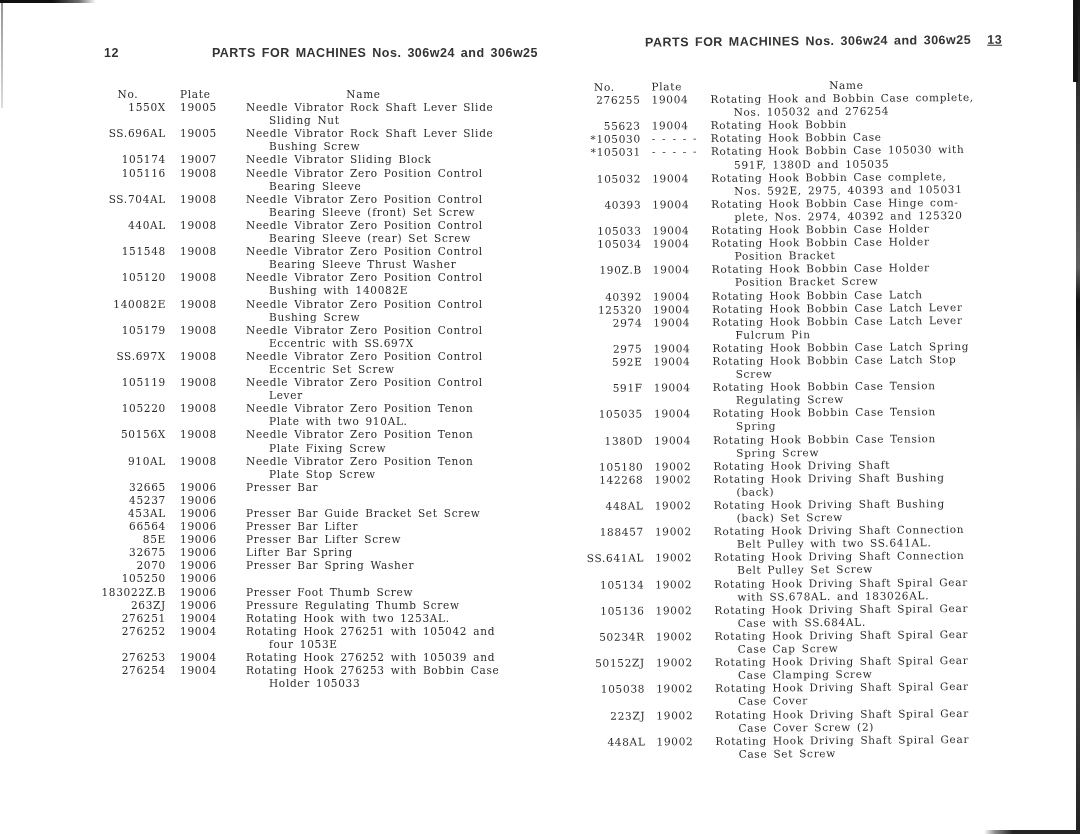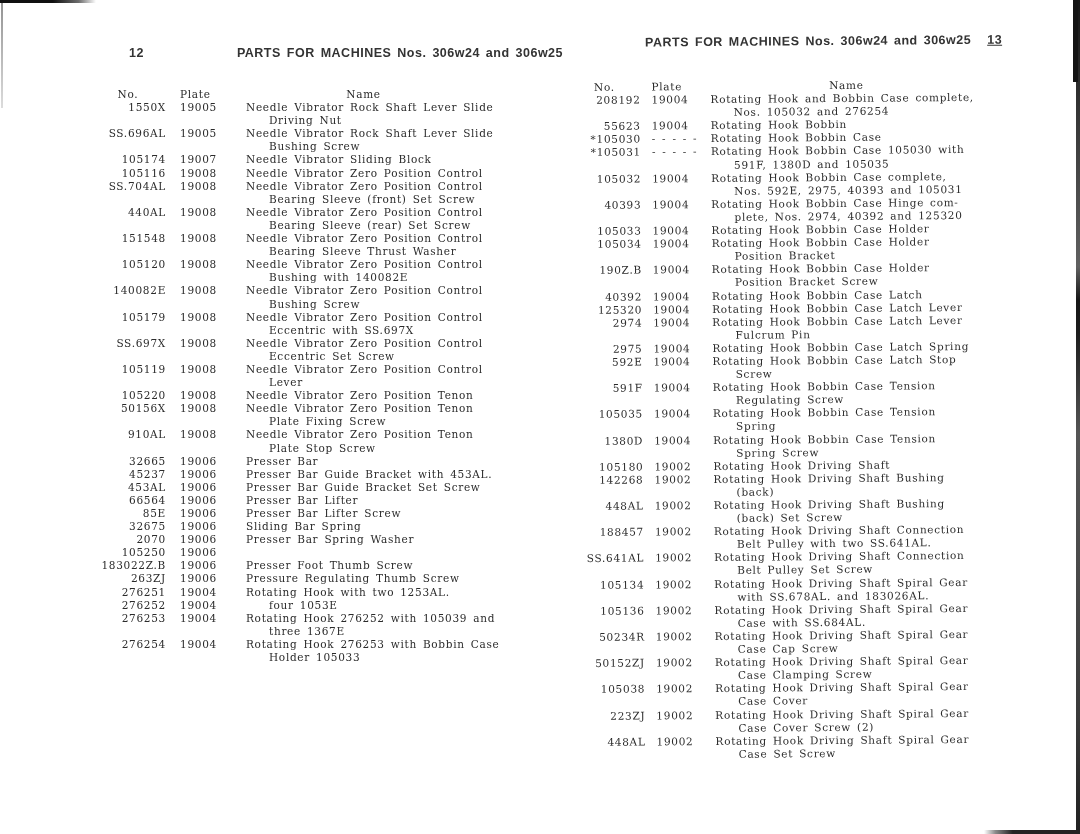--- a/index.html
+++ b/index.html
@@ -61,21 +61,21 @@
   .page-header {
     font-family: "Liberation Sans", sans-serif;
     font-weight: 700;
     font-size: 12.5px;
     letter-spacing: 0.5px;
     word-spacing: 2px;
     color: #333333;
     display: flex;
     align-items: baseline;
   }
-  .page-left  .page-number { margin-left: 29px; }
+  .page-left  .page-number { margin-left: 4px; }
   .page-left  .header-title { margin-left: 93px; }
   .page-right .header-title { margin-left: 67px; }
   .page-right .page-number { margin-left: 16px; text-decoration: underline; }
 
   
   .parts-table { margin-top: 28px; }
   .page-right .parts-table { margin-top: 31px; }
 
   .t-row {
     display: grid;
@@ -114,21 +114,21 @@
       <div class="t-row col-headers">
         <div class="cell-no">No.</div>
         <div class="cell-plate">Plate</div>
         <div class="cell-name">Name</div>
       </div>
       <div class="t-row">
         <div class="cell-no">1550X</div>
         <div class="cell-plate">19005</div>
         <div class="cell-name">
           <span class="name-line">Needle Vibrator Rock Shaft Lever Slide</span>
-          <span class="name-line cont">Driving Nut</span>
+          <span class="name-line cont">Sliding Nut</span>
         </div>
       </div>
       <div class="t-row">
         <div class="cell-no">SS.696AL</div>
         <div class="cell-plate">19005</div>
         <div class="cell-name">
           <span class="name-line">Needle Vibrator Rock Shaft Lever Slide</span>
           <span class="name-line cont">Bushing Screw</span>
         </div>
       </div>
@@ -137,20 +137,21 @@
         <div class="cell-plate">19007</div>
         <div class="cell-name">
           <span class="name-line">Needle Vibrator Sliding Block</span>
         </div>
       </div>
       <div class="t-row">
         <div class="cell-no">105116</div>
         <div class="cell-plate">19008</div>
         <div class="cell-name">
           <span class="name-line">Needle Vibrator Zero Position Control</span>
+          <span class="name-line cont">Bearing Sleeve</span>
         </div>
       </div>
       <div class="t-row">
         <div class="cell-no">SS.704AL</div>
         <div class="cell-plate">19008</div>
         <div class="cell-name">
           <span class="name-line">Needle Vibrator Zero Position Control</span>
           <span class="name-line cont">Bearing Sleeve (front) Set Screw</span>
         </div>
       </div>
@@ -208,20 +209,21 @@
         <div class="cell-name">
           <span class="name-line">Needle Vibrator Zero Position Control</span>
           <span class="name-line cont">Lever</span>
         </div>
       </div>
       <div class="t-row">
         <div class="cell-no">105220</div>
         <div class="cell-plate">19008</div>
         <div class="cell-name">
           <span class="name-line">Needle Vibrator Zero Position Tenon</span>
+          <span class="name-line cont">Plate with two 910AL.</span>
         </div>
       </div>
       <div class="t-row">
         <div class="cell-no">50156X</div>
         <div class="cell-plate">19008</div>
         <div class="cell-name">
           <span class="name-line">Needle Vibrator Zero Position Tenon</span>
           <span class="name-line cont">Plate Fixing Screw</span>
         </div>
       </div>
@@ -236,23 +238,20 @@
       <div class="t-row">
         <div class="cell-no">32665</div>
         <div class="cell-plate">19006</div>
         <div class="cell-name">
           <span class="name-line">Presser Bar</span>
         </div>
       </div>
       <div class="t-row">
         <div class="cell-no">45237</div>
         <div class="cell-plate">19006</div>
-        <div class="cell-name">
-          <span class="name-line">Presser Bar Guide Bracket with 453AL.</span>
-        </div>
       </div>
       <div class="t-row">
         <div class="cell-no">453AL</div>
         <div class="cell-plate">19006</div>
         <div class="cell-name">
           <span class="name-line">Presser Bar Guide Bracket Set Screw</span>
         </div>
       </div>
       <div class="t-row">
         <div class="cell-no">66564</div>
@@ -265,21 +264,21 @@
         <div class="cell-no">85E</div>
         <div class="cell-plate">19006</div>
         <div class="cell-name">
           <span class="name-line">Presser Bar Lifter Screw</span>
         </div>
       </div>
       <div class="t-row">
         <div class="cell-no">32675</div>
         <div class="cell-plate">19006</div>
         <div class="cell-name">
-          <span class="name-line">Sliding Bar Spring</span>
+          <span class="name-line">Lifter Bar Spring</span>
         </div>
       </div>
       <div class="t-row">
         <div class="cell-no">2070</div>
         <div class="cell-plate">19006</div>
         <div class="cell-name">
           <span class="name-line">Presser Bar Spring Washer</span>
         </div>
       </div>
       <div class="t-row">
@@ -304,29 +303,29 @@
         <div class="cell-no">276251</div>
         <div class="cell-plate">19004</div>
         <div class="cell-name">
           <span class="name-line">Rotating Hook with two 1253AL.</span>
         </div>
       </div>
       <div class="t-row">
         <div class="cell-no">276252</div>
         <div class="cell-plate">19004</div>
         <div class="cell-name">
+          <span class="name-line">Rotating Hook 276251 with 105042 and</span>
           <span class="name-line cont">four 1053E</span>
         </div>
       </div>
       <div class="t-row">
         <div class="cell-no">276253</div>
         <div class="cell-plate">19004</div>
         <div class="cell-name">
           <span class="name-line">Rotating Hook 276252 with 105039 and</span>
-          <span class="name-line cont">three 1367E</span>
         </div>
       </div>
       <div class="t-row">
         <div class="cell-no">276254</div>
         <div class="cell-plate">19004</div>
         <div class="cell-name">
           <span class="name-line">Rotating Hook 276253 with Bobbin Case</span>
           <span class="name-line cont">Holder 105033</span>
         </div>
       </div>
@@ -338,21 +337,21 @@
     <span class="header-title">PARTS FOR MACHINES Nos. 306w24 and 306w25</span>
     <span class="page-number">13</span>
   </div>
   <div class="parts-table">
       <div class="t-row col-headers">
         <div class="cell-no">No.</div>
         <div class="cell-plate">Plate</div>
         <div class="cell-name">Name</div>
       </div>
       <div class="t-row">
-        <div class="cell-no">208192</div>
+        <div class="cell-no">276255</div>
         <div class="cell-plate">19004</div>
         <div class="cell-name">
           <span class="name-line">Rotating Hook and Bobbin Case complete,</span>
           <span class="name-line cont">Nos. 105032 and 276254</span>
         </div>
       </div>
       <div class="t-row">
         <div class="cell-no">55623</div>
         <div class="cell-plate">19004</div>
         <div class="cell-name">

